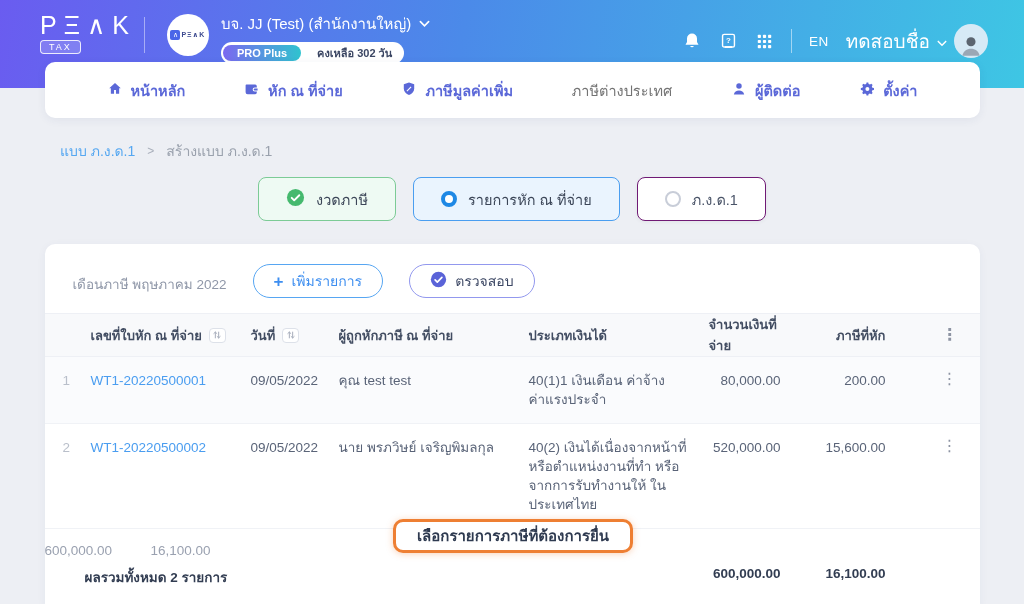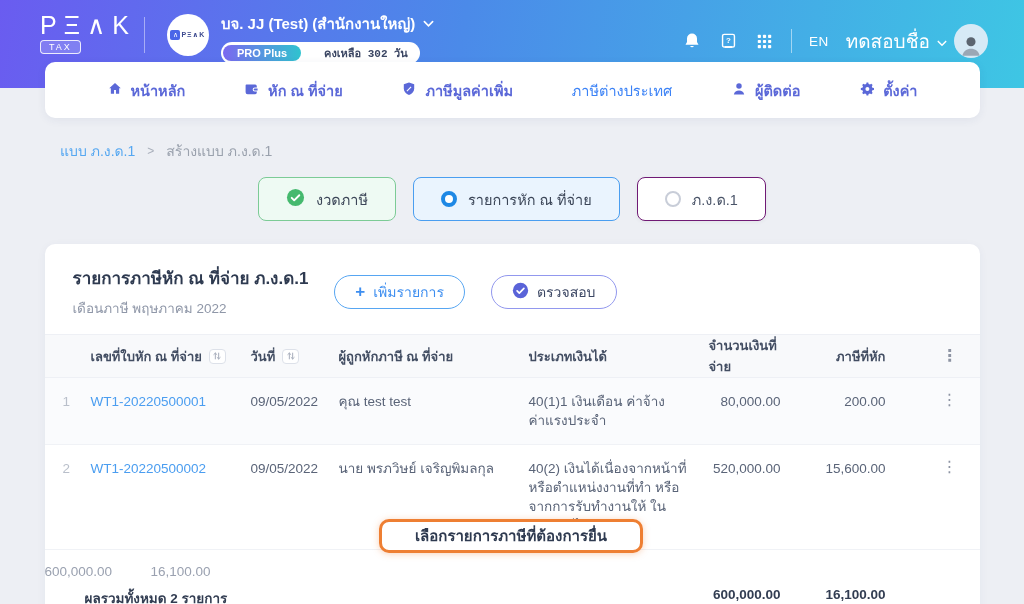--- a/index.html
+++ b/index.html
@@ -21,38 +21,38 @@
   .brand{display:flex;align-items:flex-start;gap:8px;}
   .logo-block{display:flex;flex-direction:column;align-items:flex-start;}
   .logo-text{font-size:25px;letter-spacing:7px;font-weight:400;line-height:26px;}
   .logo-badge{margin-top:2px;font-size:9px;letter-spacing:2px;border:1px solid rgba(255,255,255,.85);background:rgba(255,255,255,.18);border-radius:4px;padding:1px 8px;}
   .brand-divider{width:1px;height:36px;background:rgba(255,255,255,.45);margin-top:5px;}
   .company-cluster{display:flex;gap:12px;margin-left:14px;}
   .logo-circle{width:42px;height:42px;border-radius:50%;background:#fff;display:flex;align-items:center;justify-content:center;gap:1px;margin-top:2px;}
   .logo-sq{background:#4a66e8;color:#fff;font-size:7px;width:10px;height:10px;border-radius:2px;display:flex;align-items:center;justify-content:center;}
   .logo-mini{color:#3d4a8f;font-size:7px;letter-spacing:1px;font-weight:700;}
   .company-col{display:flex;flex-direction:column;gap:6px;}
-  .company-row{display:flex;align-items:center;gap:8px;font-size:15px;font-weight:700;cursor:pointer;}
+  .company-row{display:flex;align-items:center;gap:8px;font-size:15px;font-weight:400;cursor:pointer;}
   .plan-pill{display:flex;align-items:center;background:#fff;border-radius:12px;padding:2px;width:fit-content;}
   .pro-badge{background:linear-gradient(90deg,#7b68f0,#2fc3cf);color:#fff;border-radius:10px;font-size:11px;font-weight:700;padding:2px 14px;}
-  .days-left{color:#3b4663;font-size:11px;padding:0 10px 0 23px;font-weight:600;font-family:Liberation Mono, monospace;}
+  .days-left{color:#3b4663;font-size:11px;padding:0 10px 0 16px;font-weight:600;}
   .top-right{position:absolute;right:36px;top:24px;display:flex;align-items:center;gap:17px;color:#fff;}
   .icon-btn{cursor:pointer;display:flex;align-items:center;}
   .v-divider{width:1px;height:24px;background:rgba(255,255,255,.5);}
   .lang{font-size:13.5px;cursor:pointer;letter-spacing:.5px;}
   .user-row{display:flex;align-items:center;gap:7px;font-size:19px;cursor:pointer;}
   .avatar{width:34px;height:34px;border-radius:50%;background:#d6eaf6;display:flex;align-items:flex-end;justify-content:center;overflow:hidden;}
   
   .navcard{
     width:935px;margin:-26px auto 0;height:56px;background:#fff;border-radius:10px;
     box-shadow:0 2px 10px rgba(40,60,120,.07);
     display:flex;align-items:center;justify-content:space-between;padding:0 62px;position:relative;z-index:2;
   }
   .nav-item{display:flex;align-items:center;gap:8px;color:#5b68d8;font-size:14.5px;font-weight:600;cursor:pointer;}
-  .nav-item.disabled{color:#3b82f6;cursor:default;font-weight:500;}
+  .nav-item.disabled{color:#737373;cursor:default;font-weight:500;}
   
   .breadcrumb{margin:22px 0 0 60px;display:flex;align-items:center;gap:12px;font-size:14px;}
   .bc-root{color:#55a7f1;cursor:pointer;}
   .bc-sep{color:#a8aeba;font-size:12px;}
   .bc-current{color:#9aa1ad;}
   
   .steps{display:flex;justify-content:center;gap:17px;margin-top:15px;}
   .step{height:44px;border-radius:8px;display:flex;align-items:center;gap:11px;padding:0 27px;font-size:14.5px;color:#3c4658;cursor:pointer;background:#fff;}
   .step.done{background:#eefaf3;border:1px solid #7ccb96;}
   .step.active{background:#eaf4fe;border:1.5px solid #4a9ef0;}
@@ -86,21 +86,21 @@
   .kebab-cell.cell{padding-right:22px;}
   
   .summary{padding:10px 0 12px;border-bottom:1px solid #eef0f5;}
   .sum-row{font-size:13.5px;}
   .sum-label{grid-column:1/6;padding:4px 0 4px 40px;}
   .sum-a{color:#9aa1b0;}
   .sum-b{color:#323d52;font-weight:700;}
   .sum-row .num{text-align:right;padding-right:40px;padding-top:4px;padding-bottom:4px;}
   
   .callout{
-    position:absolute;left:379px;top:519px;width:264px;height:34px;z-index:5;
+    position:absolute;left:393px;top:519px;width:240px;height:34px;z-index:5;
     background:#fff;border:3px solid #ee7f33;border-radius:10px;
     display:flex;align-items:center;justify-content:center;
     font-size:15px;font-weight:700;color:#2e3a50;
     box-shadow:0 1px 7px rgba(238,127,51,.35);
   }
 </style>
 </head>
 <body>
 
 <header class="topbar">
@@ -240,21 +240,20 @@
   </div>
   <div class="step pending">
     <span class="radio"></span>
     <span>ภ.ง.ด.1</span>
   </div>
 </div>
 
 <section class="card">
   <div class="card-head">
     <div>
-      <div class="panel-title">รายการภาษีหัก ณ ที่จ่าย ภ.ง.ด.1</div>
       <div class="panel-sub">เดือนภาษี พฤษภาคม 2022</div>
     </div>
     <button class="pill-btn btn-add">
       <span class="plus">+</span>
       <span>เพิ่มรายการ</span>
     </button>
     <button class="pill-btn btn-verify">
       <span>
         <svg viewBox="0 0 20 20" width="17" height="17">
             <circle cx="10" cy="10" r="9" fill="#5a63d8"></circle>

